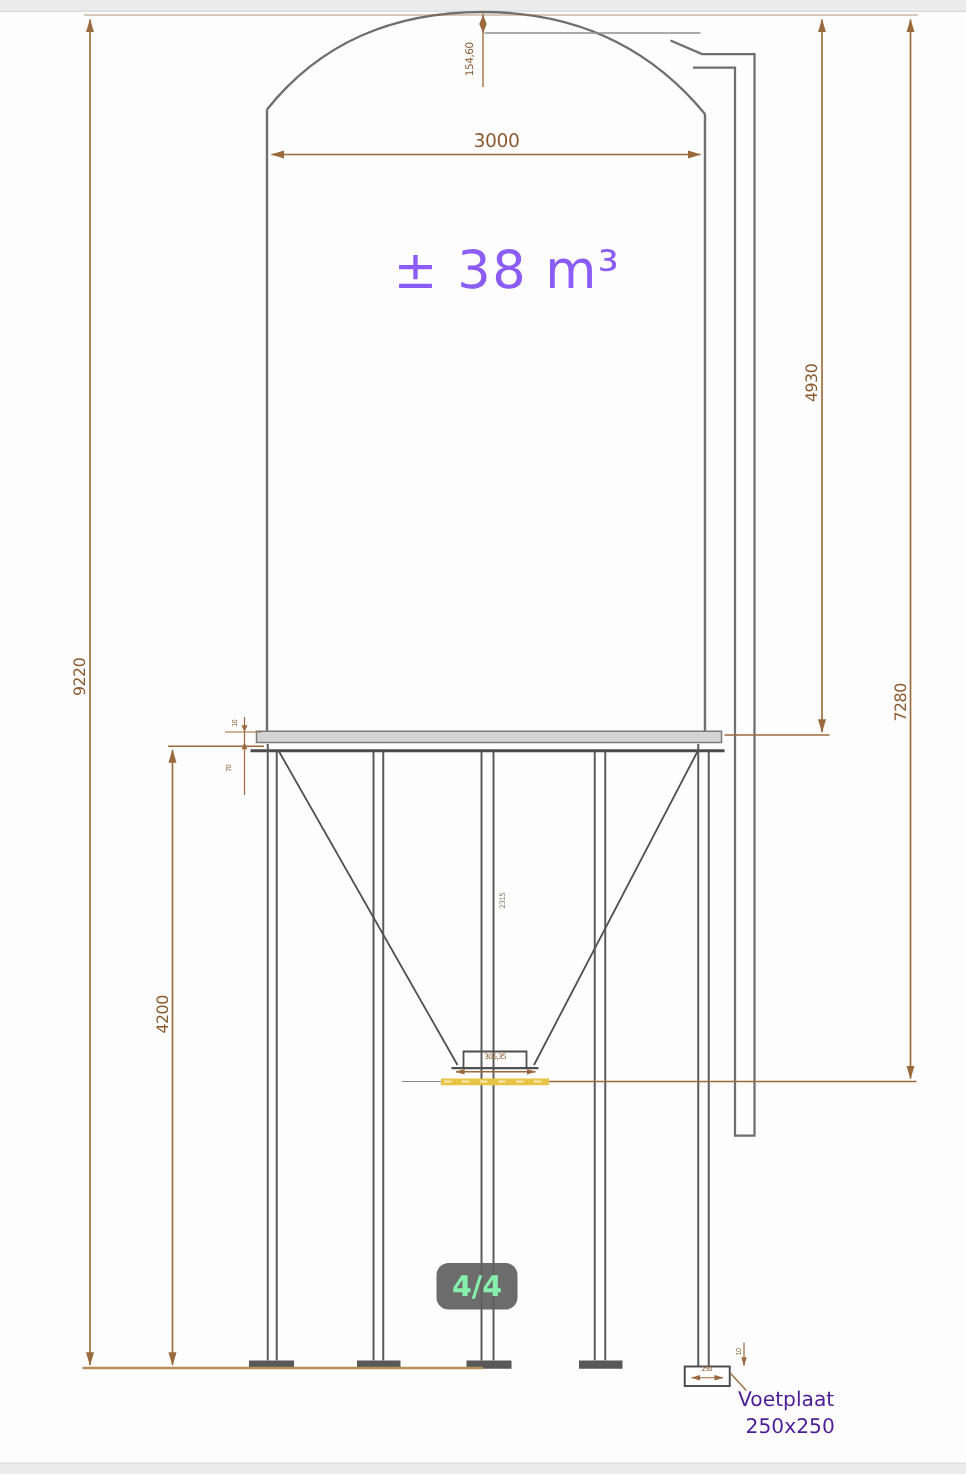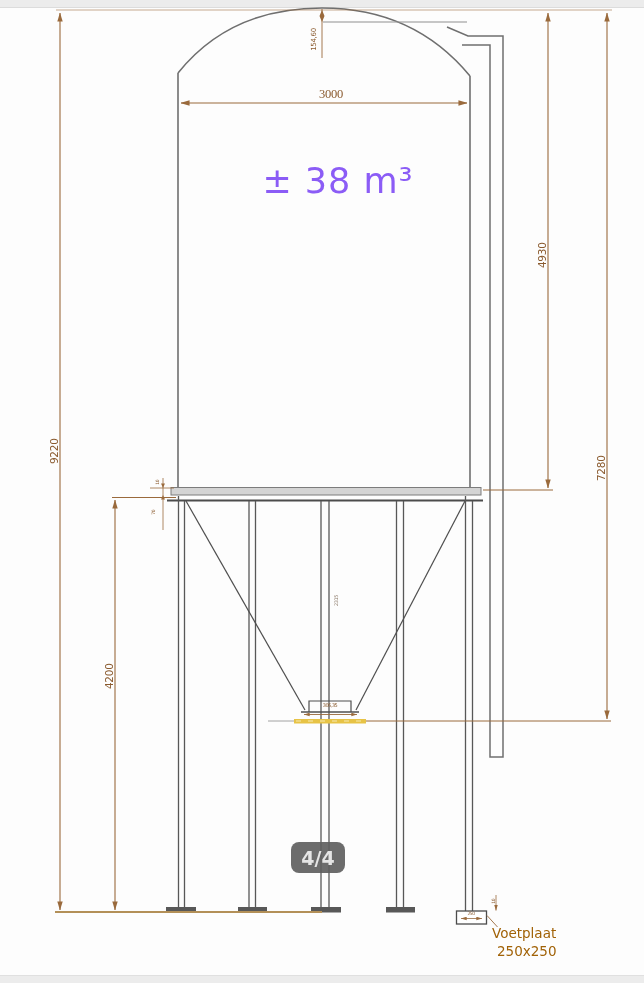--- a/index.html
+++ b/index.html
@@ -11,24 +11,24 @@
   svg{position:absolute;left:0;top:0;}
   .lbl{position:absolute;color:#8a5a2e;text-align:center;white-space:nowrap;
        line-height:1;letter-spacing:-0.3px;}
   .rot{transform:rotate(-90deg);transform-origin:center center;}
   .dim-lg{font-size:10.5px;}
   .dim-md{font-size:12.5px;}
   .dim-sm{font-size:7px;}
   .dim-xs{font-size:5px;letter-spacing:-0.5px;}
   .dim-xxs{font-size:4.5px;letter-spacing:-0.5px;}
   #volume-label{font-size:35px;color:#8b5cf6;letter-spacing:1px;}
-  .callout{position:absolute;color:#a16207;font-size:13.5px;text-align:left;line-height:1;}
+  .callout{position:absolute;color:#4c1d95;font-size:13.5px;text-align:left;line-height:1;}
   #page-badge{position:absolute;left:291px;top:842px;width:54px;height:31px;
       background:rgba(95,95,95,0.92);border-radius:8px;display:flex;align-items:center;
-      justify-content:center;color:#e5e5e5;font-size:19px;font-weight:700;}
+      justify-content:center;color:#86efac;font-size:19px;font-weight:700;}
   .gray23{color:#8f7e6d;}
 </style>
 </head>
 <body>
 
 <div id="stage">
 
   <div id="strip-top" class="strip"></div>
   <div id="strip-bottom" class="strip"></div>
 
@@ -108,21 +108,21 @@
       <polygon points="322,10 319.5,16 324.5,16"></polygon>
       <polygon points="322,22 319.5,16 324.5,16"></polygon>
       <polygon points="163,488 161,483.5 165,483.5"></polygon>
       <polygon points="163,495 161,499.5 165,499.5"></polygon>
     </g>
 
     <line x1="55" y1="912" x2="322" y2="912" stroke="#b39058" stroke-width="1.8"></line>
   </svg>
 
   <div class="lbl rot dim-sm" style="left:292px;top:36px;width:44px;">154,60</div>
-  <div class="lbl dim-md" style="left:296px;top:88px;width:70px;font-family:Liberation Serif, serif;">3000</div>
+  <div class="lbl dim-md" style="left:296px;top:88px;width:70px;">3000</div>
   <div class="lbl" id="volume-label" style="left:238px;top:164px;width:200px;">± 38 m³</div>
   <div class="lbl rot dim-lg" style="left:520px;top:250px;width:44px;">4930</div>
   <div class="lbl rot dim-lg" style="left:579px;top:463px;width:44px;">7280</div>
   <div class="lbl rot dim-lg" style="left:32px;top:446px;width:44px;">9220</div>
   <div class="lbl rot dim-lg" style="left:87px;top:671px;width:44px;">4200</div>
   <div class="lbl rot dim-xs gray23" style="left:323px;top:598px;width:26px;">2315</div>
   <div class="lbl dim-xs" style="left:310px;top:703px;width:40px;">306,35</div>
   <div class="lbl rot dim-xxs" style="left:152px;top:480px;width:12px;">10</div>
   <div class="lbl rot dim-xxs" style="left:148px;top:510px;width:12px;">70</div>
   <div class="lbl dim-xxs" style="left:463px;top:912px;width:16px;">250</div>

